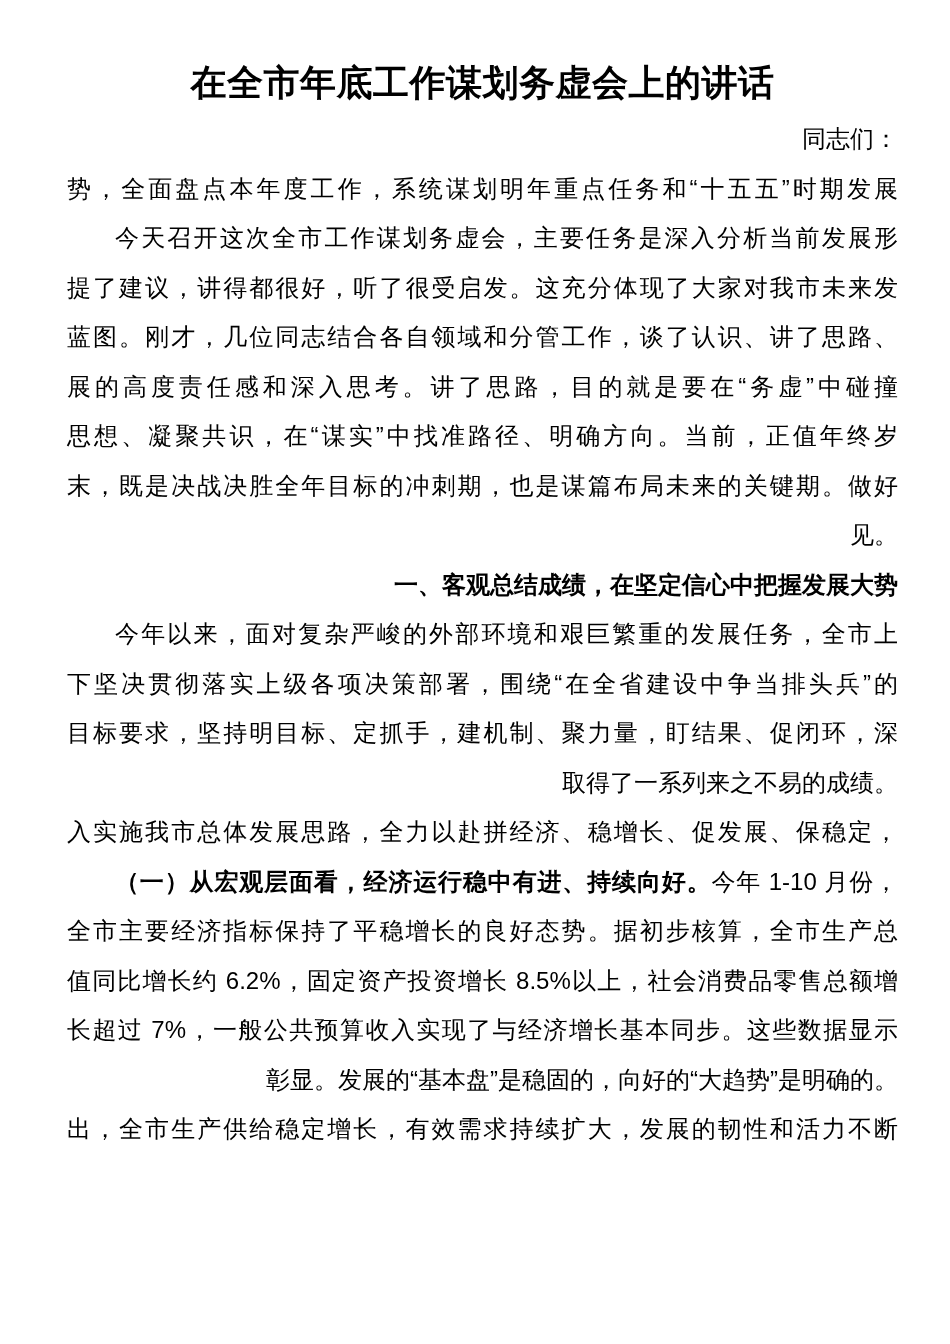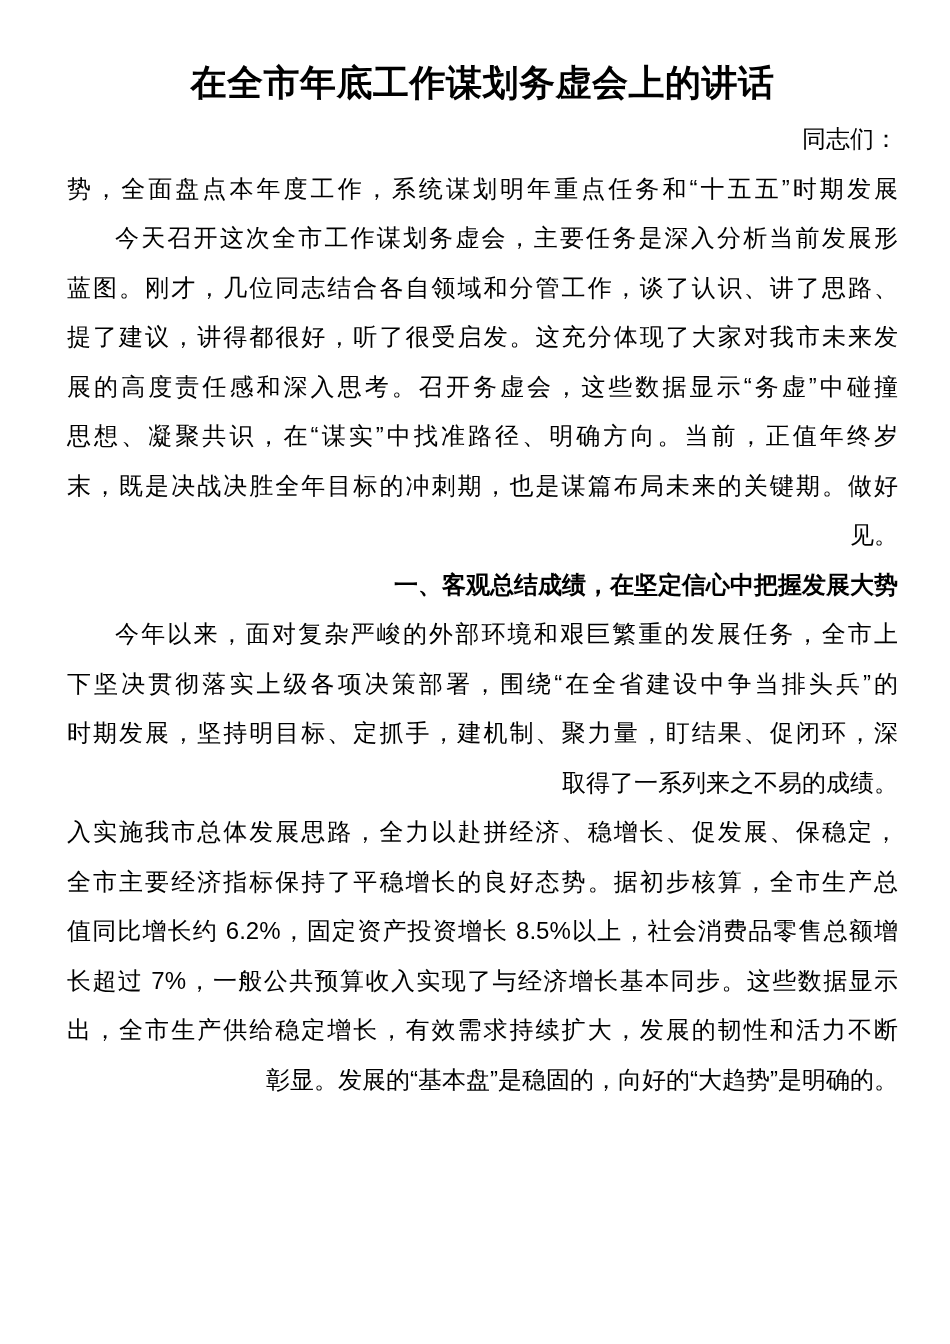--- a/index.html
+++ b/index.html
@@ -47,31 +47,32 @@
 </style>
 </head>
 <body>
 
 <div class="page">
   <h1 class="title">在全市年底工作谋划务虚会上的讲话</h1>
   <div class="doc-body">
       <div class="line"><span class="seg">同志们：</span></div>
       <div class="line just"><span class="seg">势，全面盘点本年度工作，系统谋划明年重点任务和“十五五”时期发展</span></div>
       <div class="line just ind"><span class="seg">今天召开这次全市工作谋划务虚会，主要任务是深入分析当前发展形</span></div>
+      <div class="line just"><span class="seg">提了建议，讲得都很好，听了很受启发。这充分体现了大家对我市未来发</span></div>
       <div class="line just"><span class="seg">蓝图。刚才，几位同志结合各自领域和分管工作，谈了认识、讲了思路、</span></div>
-      <div class="line just"><span class="seg">提了建议，讲得都很好，听了很受启发。这充分体现了大家对我市未来发</span></div>
-      <div class="line just"><span class="seg">展的高度责任感和深入思考。召开务虚会，这些数据显示“务虚”中碰撞</span></div>
+      <div class="line just"><span class="seg">展的高度责任感和深入思考。讲了思路，目的就是要在“务虚”中碰撞</span></div>
       <div class="line just"><span class="seg">思想、凝聚共识，在“谋实”中找准路径、明确方向。当前，正值年终岁</span></div>
       <div class="line just"><span class="seg">末，既是决战决胜全年目标的冲刺期，也是谋篇布局未来的关键期。做好</span></div>
       <div class="line"><span class="seg">见。</span></div>
       <div class="line ind heading"><span class="seg b">一、客观总结成绩，在坚定信心中把握发展大势</span></div>
       <div class="line just ind"><span class="seg">今年以来，面对复杂严峻的外部环境和艰巨繁重的发展任务，全市上</span></div>
       <div class="line just"><span class="seg">下坚决贯彻落实上级各项决策部署，围绕“在全省建设中争当排头兵”的</span></div>
-      <div class="line just"><span class="seg">时期发展，坚持明目标、定抓手，建机制、聚力量，盯结果、促闭环，深</span></div>
+      <div class="line just"><span class="seg">目标要求，坚持明目标、定抓手，建机制、聚力量，盯结果、促闭环，深</span></div>
       <div class="line"><span class="seg">取得了一系列来之不易的成绩。</span></div>
       <div class="line just"><span class="seg">入实施我市总体发展思路，全力以赴拼经济、稳增长、促发展、保稳定，</span></div>
+      <div class="line just ind"><span class="seg b">（一）从宏观层面看，经济运行稳中有进、持续向好。</span><span class="seg">今年 1-10 月份，</span></div>
       <div class="line just"><span class="seg">全市主要经济指标保持了平稳增长的良好态势。据初步核算，全市生产总</span></div>
       <div class="line just"><span class="seg">值同比增长约 6.2%，固定资产投资增长 8.5%以上，社会消费品零售总额增</span></div>
       <div class="line just"><span class="seg">长超过 7%，一般公共预算收入实现了与经济增长基本同步。这些数据显示</span></div>
+      <div class="line"><span class="seg">彰显。发展的“基本盘”是稳固的，向好的“大趋势”是明确的。</span></div>
       <div class="line just"><span class="seg">出，全市生产供给稳定增长，有效需求持续扩大，发展的韧性和活力不断</span></div>
-      <div class="line"><span class="seg">彰显。发展的“基本盘”是稳固的，向好的“大趋势”是明确的。</span></div>
     </div>
 </div>
 
 </body></html>

